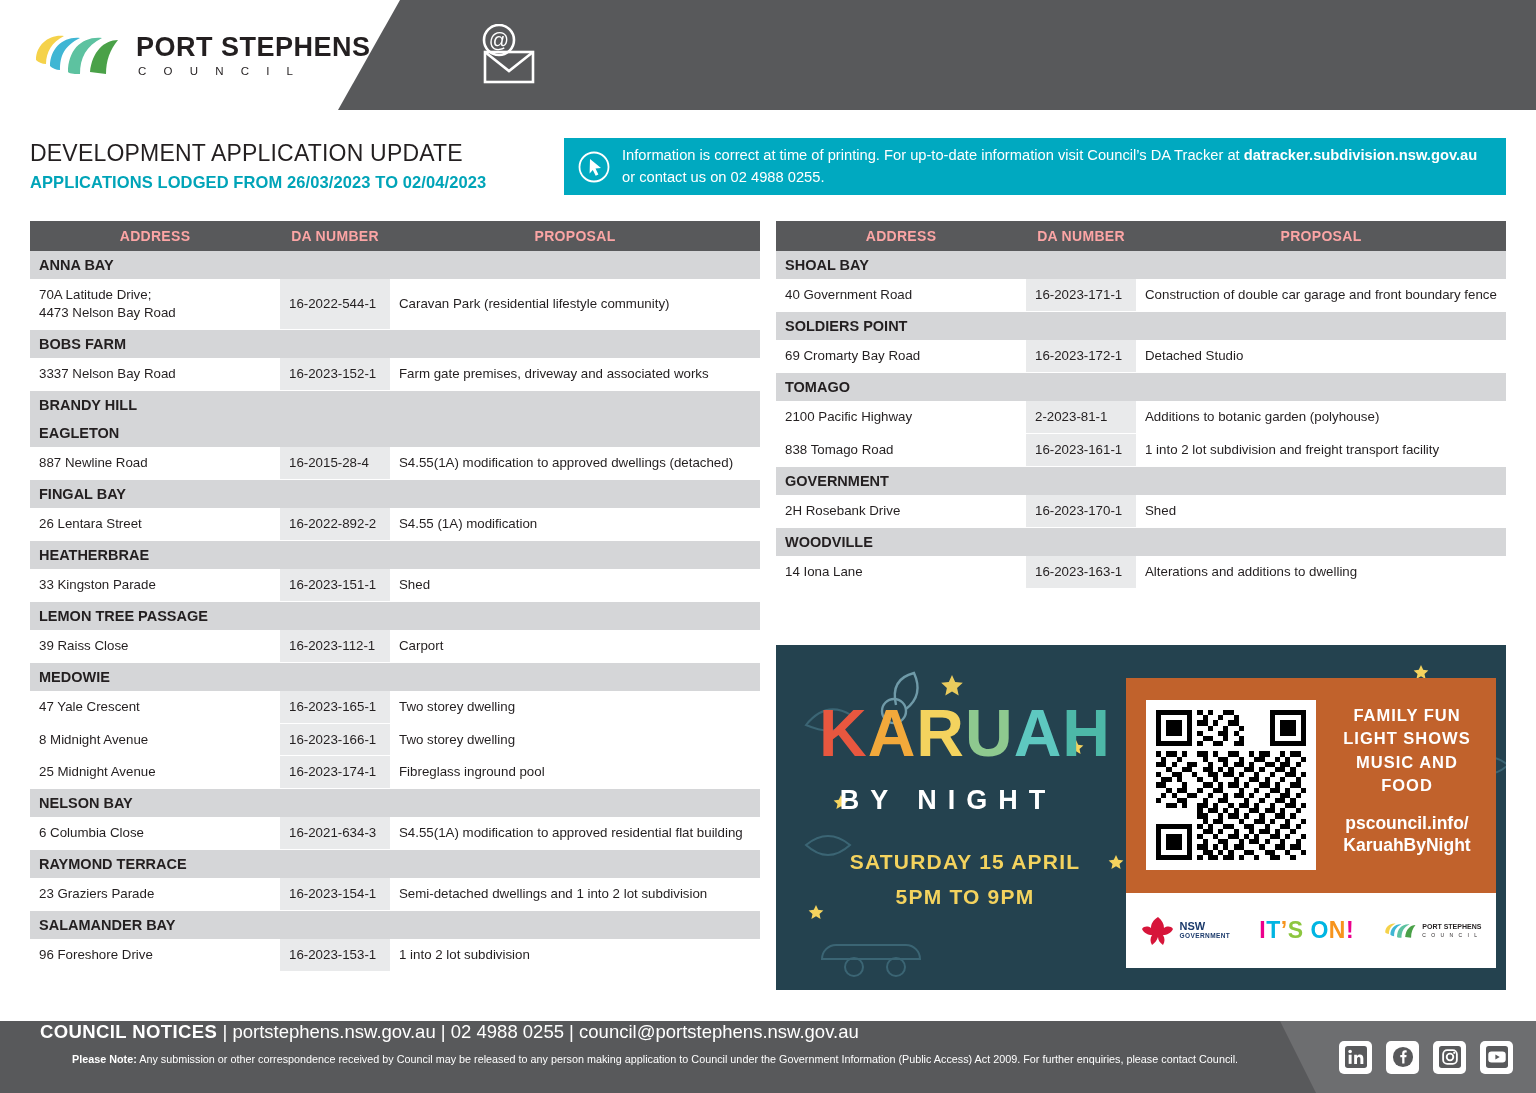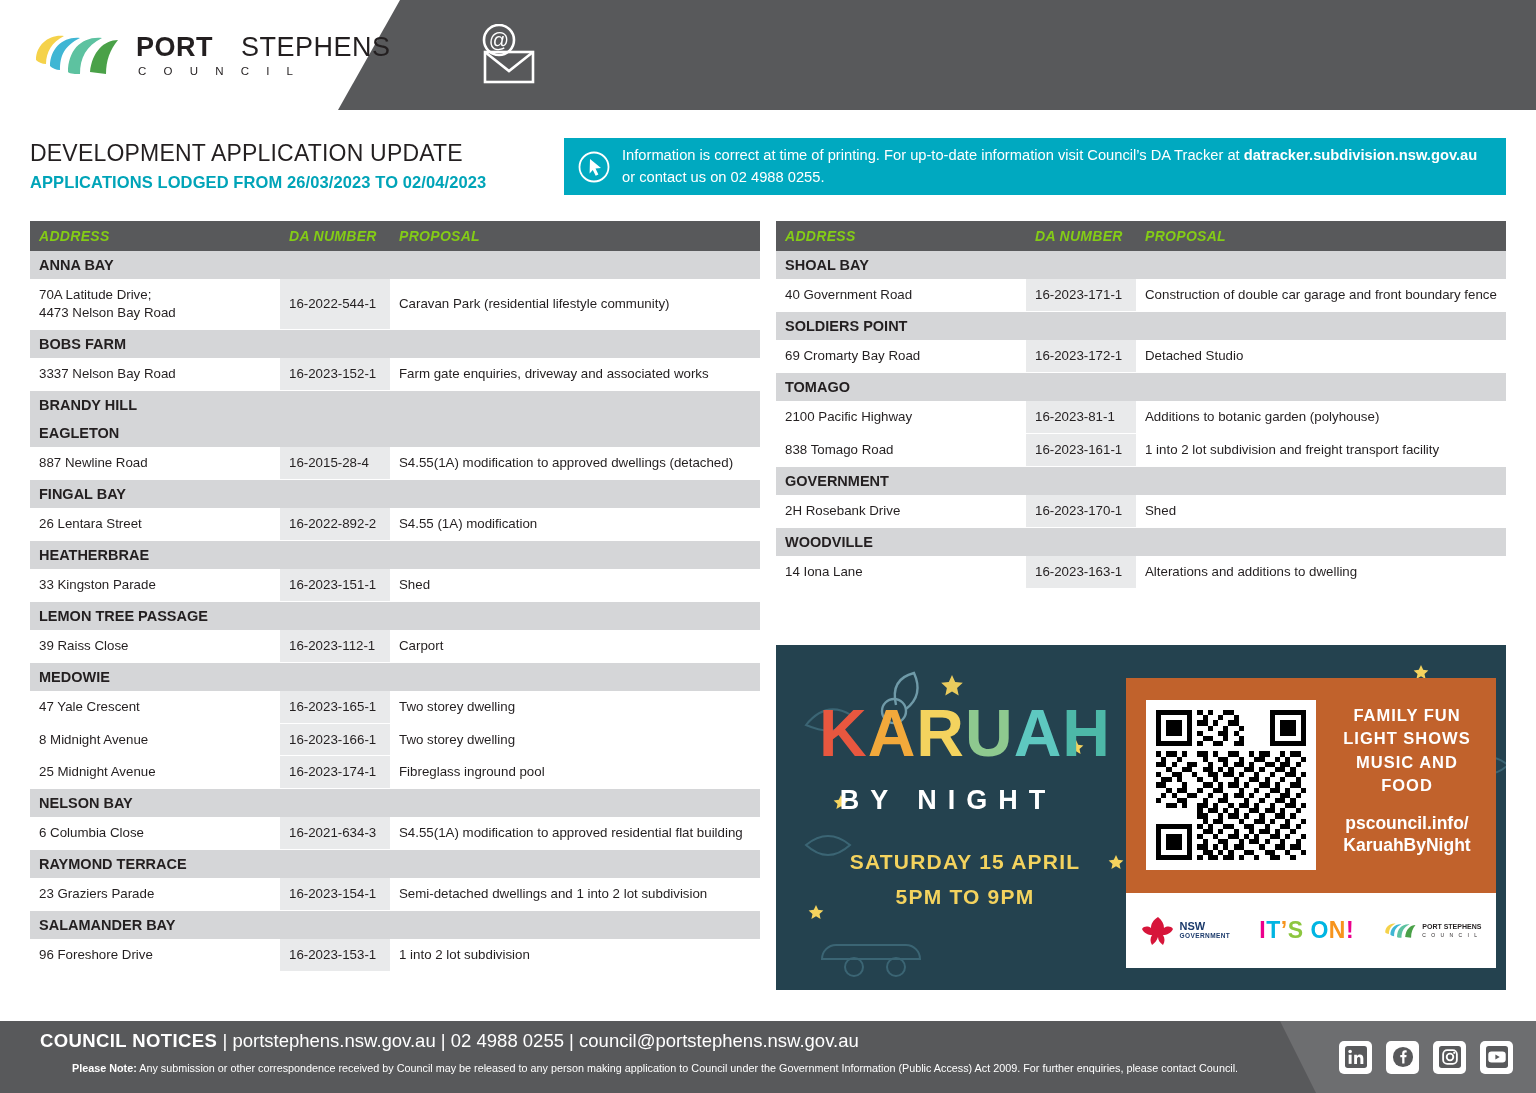--- a/index.html
+++ b/index.html
@@ -22,21 +22,21 @@
   }
   .header-dark:before {
     content:""; position:absolute; left:-62px; top:0; width:62px; height:110px;
     background:#58595b;
     clip-path: polygon(100% 0, 100% 100%, 0 100%);
   }
   .logo-wrap { position:absolute; left:30px; top:26px; display:flex; align-items:center; gap:14px; }
   .logo-mark { width:92px; height:60px; position:relative; }
   .logo-text { line-height:1; }
   .logo-line1 { font-size:27px; font-weight:bold; letter-spacing:0.5px; color:#231f20; }
-  .logo-line1 .thin { font-weight:normal;margin-left:20px; }
+  .logo-line1 .thin { font-weight:bold; }
   .logo-line2 { font-size:11.5px; letter-spacing:7px; color:#231f20; margin-top:5px; margin-left:2px; }
 
   .env-icon { position:absolute; left:477px; top:24px; width:62px; height:62px; }
   .header-text {
     position:absolute; left:558px; top:41px;
     color:#ffffff; font-size:25.5px; letter-spacing:-0.2px;
   }
   .header-text b { font-weight:bold; }
 
   
@@ -55,22 +55,22 @@
   
   .col-left { position:absolute; left:30px; top:221px; width:730px; }
   .col-right { position:absolute; left:776px; top:221px; width:730px; }
 
   table.da { width:100%; border-collapse:collapse; table-layout:fixed; }
   table.da col.c-addr { width:250px; }
   table.da col.c-num  { width:110px; }
   table.da col.c-prop { width:370px; }
 
   table.da th {
-    background:#58595b; color:#84cc16; text-align:left; font-size:14px;
-    padding:7px 9px; font-weight:bold; letter-spacing:0.3px;font-style:italic;
+    background:#58595b; color:#fca5a5; text-align:center; font-size:14px;
+    padding:7px 9px; font-weight:bold; letter-spacing:0.3px;
   }
   tr.suburb td {
     background:#d5d6d8; font-weight:bold; font-size:14.5px;
     padding:6px 9px; color:#231f20;
   }
   tr.entry td { font-size:13.3px; padding:7px 9px; vertical-align:middle; line-height:1.35; }
   tr.entry td.addr { background:#ffffff; }
   tr.entry td.num  { background:#e9eaeb; white-space:nowrap; }
   tr.entry td.prop { background:#ffffff; }
   tr.entry td { border-bottom:1px solid #ffffff; }
@@ -110,21 +110,21 @@
   .nsw-txt small { display:block; font-size:6.5px; letter-spacing:0.4px; font-weight:bold; }
   .itson { font-size:23px; font-weight:bold; letter-spacing:0.5px; }
   .itson .a{color:#ec008c;} .itson .b{color:#00b5e2;} .itson .c{color:#f7941d;}
   .itson .d{color:#8dc63f;}
   .ps-mini { display:flex; align-items:center; gap:5px; }
   .ps-mini-text { font-size:7px; font-weight:bold; color:#231f20; line-height:1.2; }
   .ps-mini-text small { display:block; font-size:5px; letter-spacing:2px; font-weight:normal; }
 
   
   .footer { position:absolute; left:0; bottom:0; width:1536px; height:72px; background:#58595b; }
-  .footer-inner { position:absolute; left:40px; top:9px; color:#ffffff; }
+  .footer-inner { position:absolute; left:40px; top:0; color:#ffffff; }
   .footer-line1 { font-size:18.5px; }
   .footer-line1 b { font-weight:bold; letter-spacing:0.4px; }
   .footer-note { font-size:10.8px; margin-top:9px; line-height:1.3; }
   .footer-note b { font-weight:bold;padding-left:32px; }
   .footer-right { position:absolute; right:0; top:0; width:220px; height:72px; background:#6d6e70;
                   display:flex; align-items:center; justify-content:center; gap:14px; }
   .footer-right:before {
     content:""; position:absolute; left:-36px; top:0; width:36px; height:72px; background:#6d6e70;
     clip-path: polygon(100% 0, 0 0, 100% 100%);
   }
@@ -207,21 +207,21 @@
 4473 Nelson Bay Road</td>
             <td class="num">16-2022-544-1</td>
             <td class="prop">Caravan Park (residential lifestyle community)</td>
           </tr>
           <tr class="suburb">
             <td colspan="3">BOBS FARM</td>
           </tr>
           <tr class="entry">
             <td class="addr">3337 Nelson Bay Road</td>
             <td class="num">16-2023-152-1</td>
-            <td class="prop">Farm gate enquiries, driveway and associated works</td>
+            <td class="prop">Farm gate premises, driveway and associated works</td>
           </tr>
           <tr class="suburb">
             <td colspan="3">BRANDY HILL</td>
           </tr>
           <tr class="suburb">
             <td colspan="3">EAGLETON</td>
           </tr>
           <tr class="entry">
             <td class="addr">887 Newline Road</td>
             <td class="num">16-2015-28-4</td>
@@ -326,21 +326,21 @@
           <tr class="entry">
             <td class="addr">69 Cromarty Bay Road</td>
             <td class="num">16-2023-172-1</td>
             <td class="prop">Detached Studio</td>
           </tr>
           <tr class="suburb">
             <td colspan="3">TOMAGO</td>
           </tr>
           <tr class="entry">
             <td class="addr">2100 Pacific Highway</td>
-            <td class="num">16-2023-81-1</td>
+            <td class="num">2-2023-81-1</td>
             <td class="prop">Additions to botanic garden (polyhouse)</td>
           </tr>
           <tr class="entry">
             <td class="addr">838 Tomago Road</td>
             <td class="num">16-2023-161-1</td>
             <td class="prop">1 into 2 lot subdivision and freight transport facility</td>
           </tr>
           <tr class="suburb">
             <td colspan="3">GOVERNMENT</td>
           </tr>

